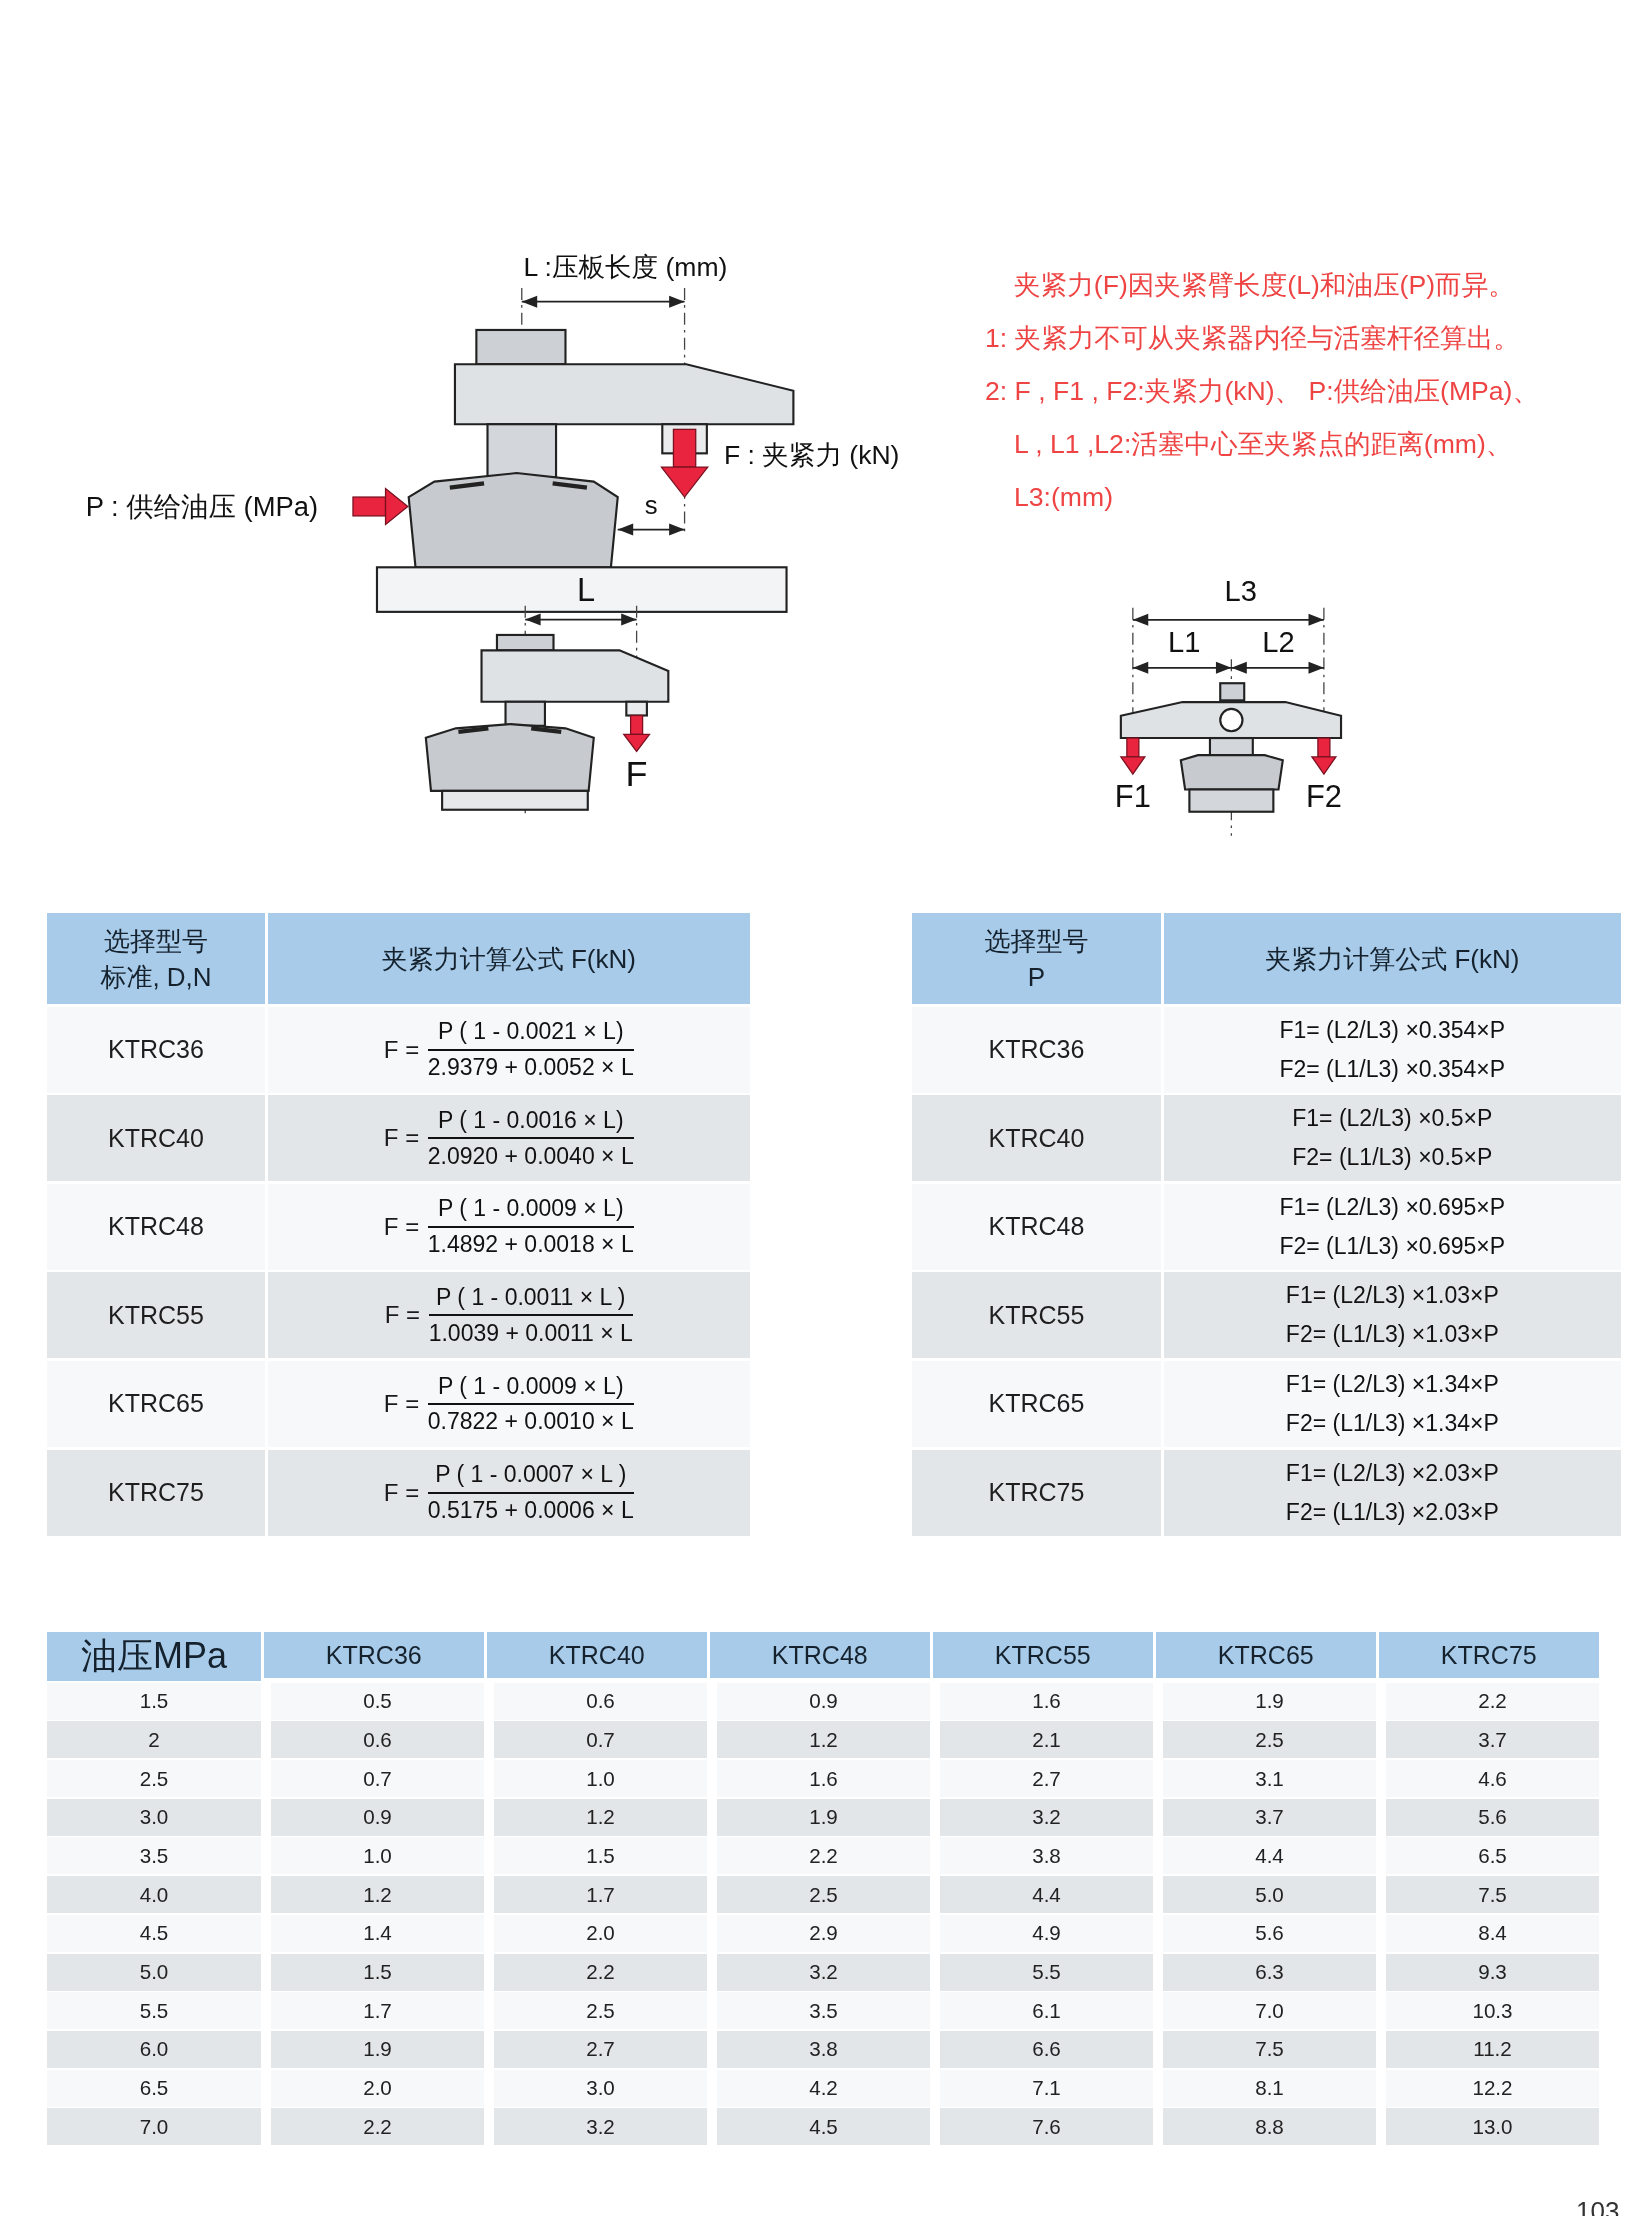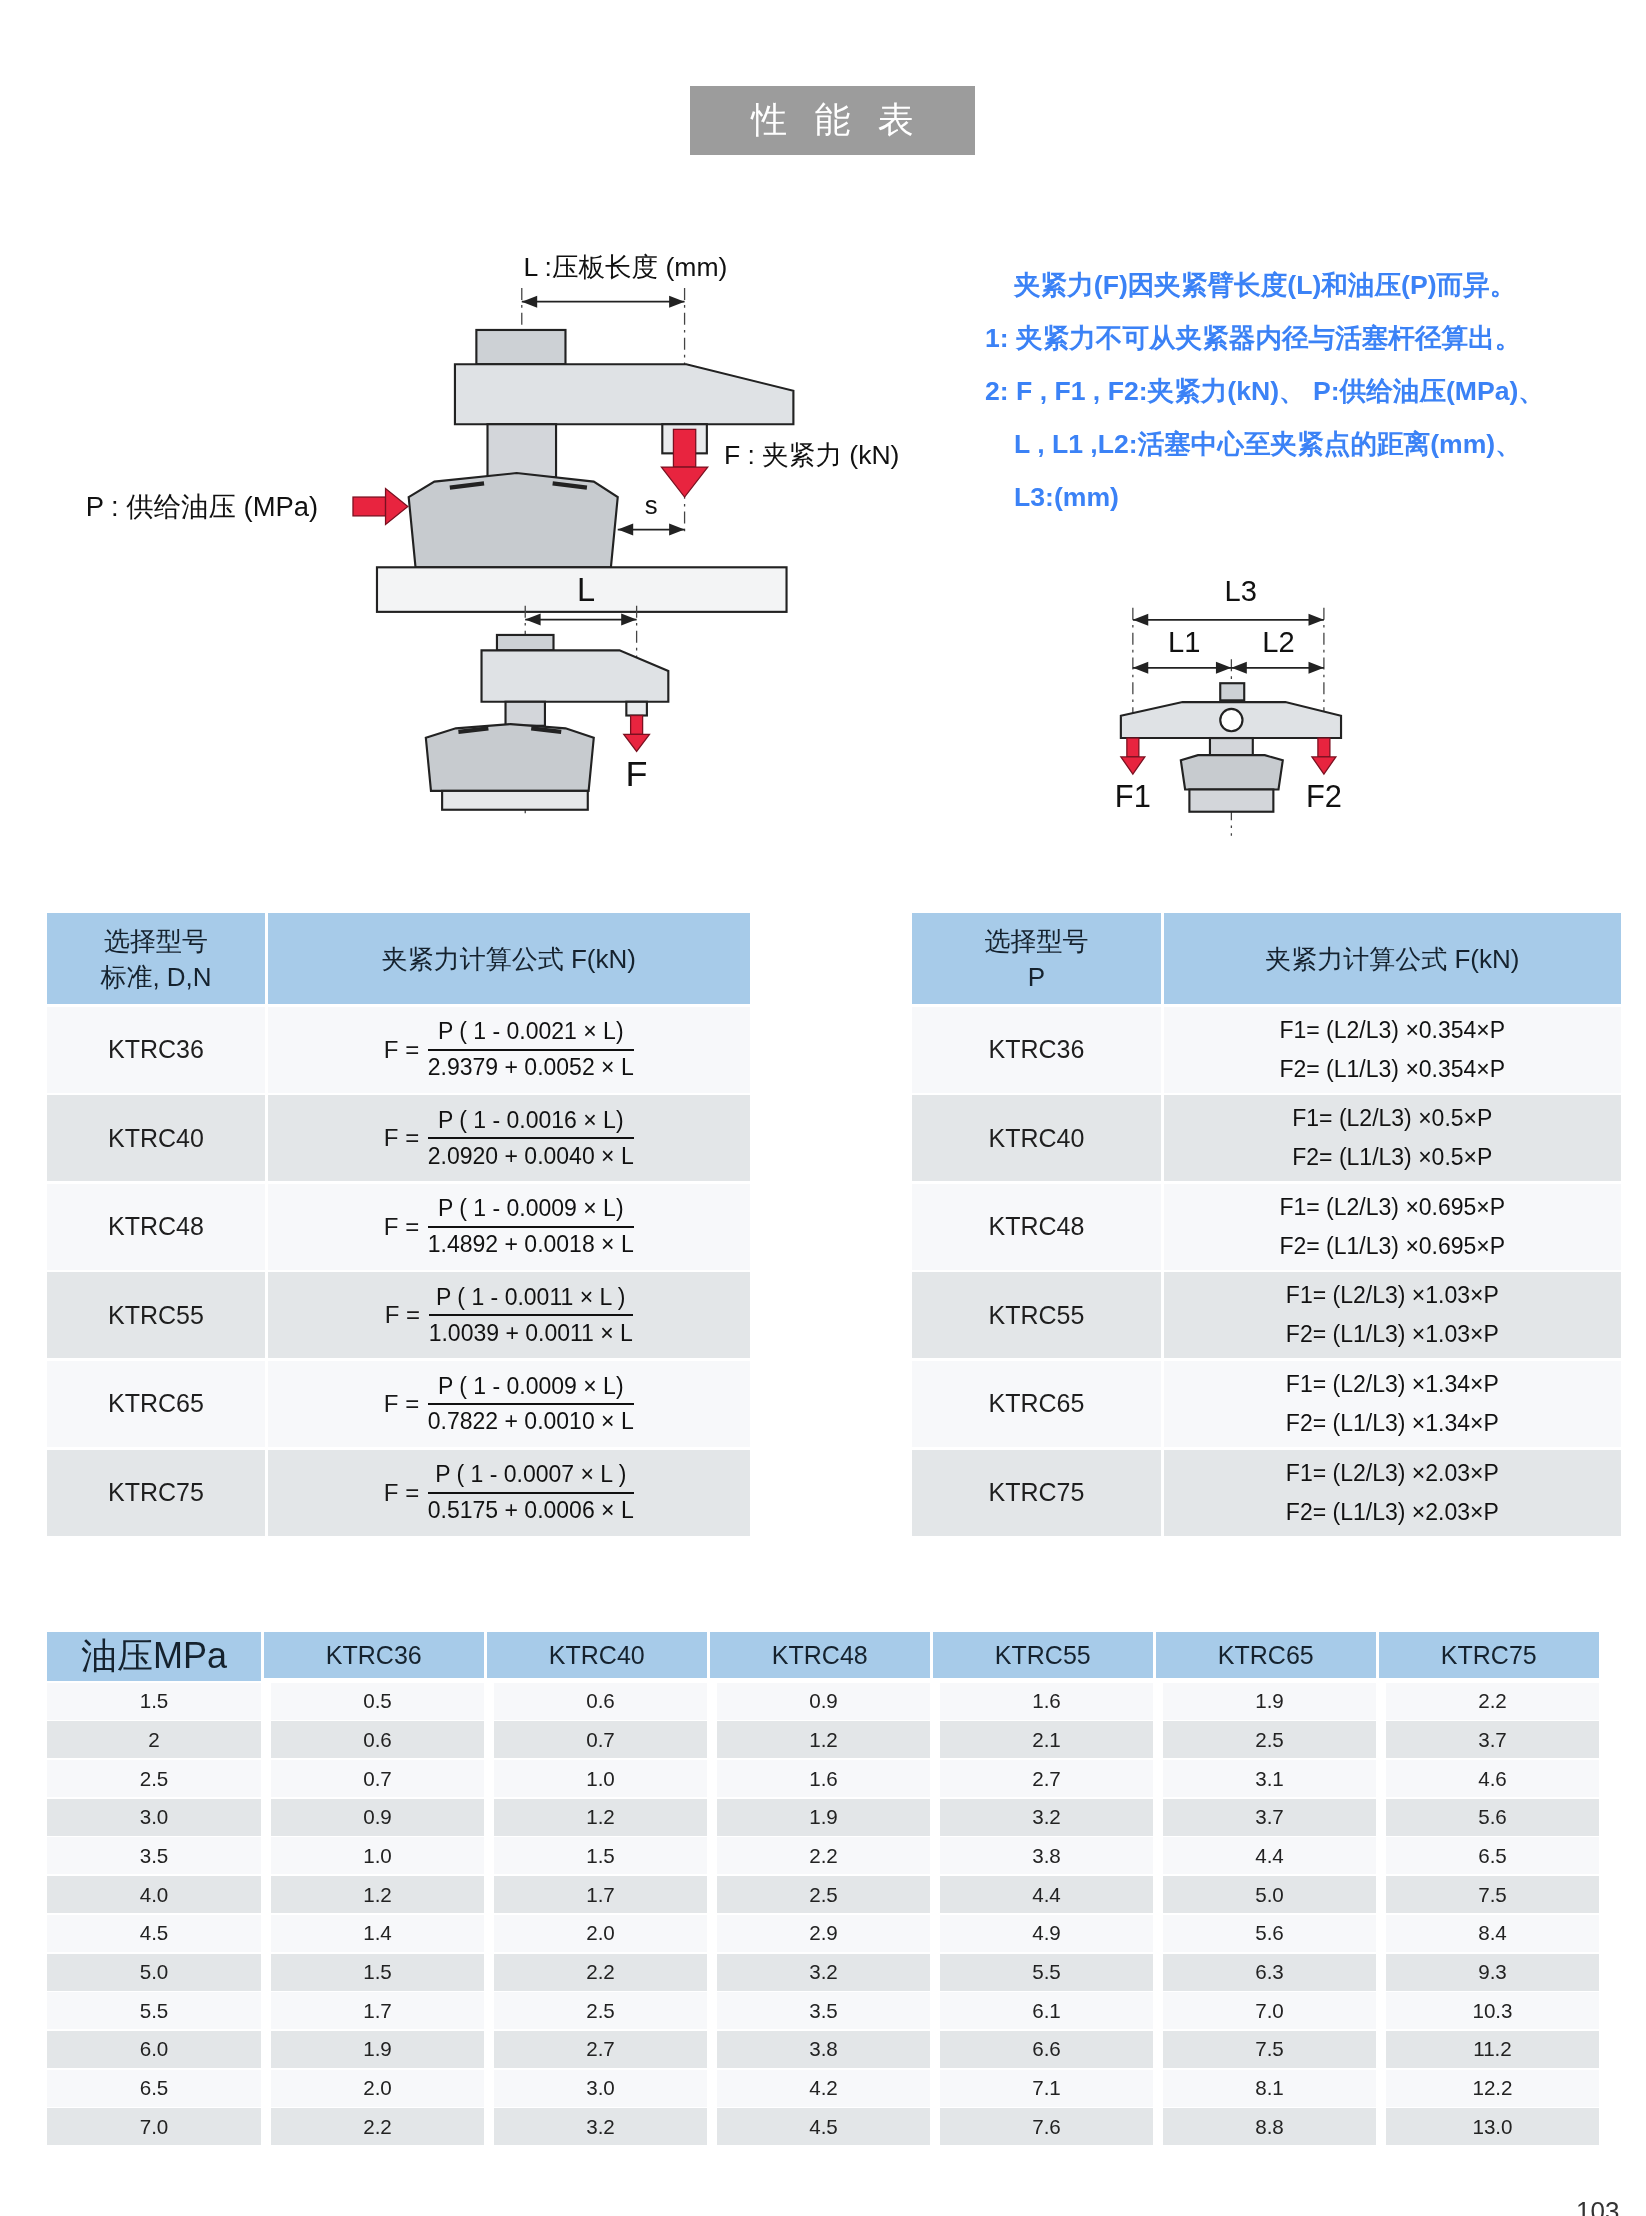--- a/index.html
+++ b/index.html
@@ -17,21 +17,21 @@
   }
   .svg-abs { position:absolute; }
   svg text { font-family:"Liberation Sans","DejaVu Sans",sans-serif; fill:#111; }
   .part { stroke:#222; stroke-width:2.5; }
   .dim  { stroke:#222; stroke-width:2; fill:none; }
   .cl   { stroke:#444; stroke-width:1.5; stroke-dasharray:14 6 3 6; fill:none; }
   .ah   { fill:#222; stroke:none; }
   .slot { stroke:#222; stroke-width:5; }
   .red  { fill:var(--red,#e8243f); stroke:#7a1020; stroke-width:1.5; }
 
-  .notes { position:absolute; left:985px; top:259px; width:654px; font-size:26.6px; line-height:53px; color:#3b82f6;font-weight:bold; }
+  .notes { position:absolute; left:985px; top:259px; width:654px; font-size:26.6px; line-height:53px; color:#ef4444; }
   .note-indent { padding-left:29px; }
 
   .ftable { position:absolute; }
   #ftable-left  { left:47px;   top:913px; width:703px; }
   #ftable-right { left:912px; top:913px; width:709px; }
   #ftable-left  .fhead, #ftable-left  .frow { grid-template-columns:218px 1fr; }
   #ftable-right .fhead, #ftable-right .frow { grid-template-columns:249px 1fr; }
   .fhead { display:grid; height:91px; margin-bottom:2.6px; column-gap:2.6px; }
   .fhead > div {
     background:var(--header-blue,#a7cbe9); color:#15222e;
@@ -69,23 +69,20 @@
   .prow.even > div { background:var(--row-light,#f7f8fa); }
   .prow.odd  > div { background:var(--row-dark,#e3e6e8); }
 
   .page-num { position:absolute; left:1576px; top:2196px; font-size:26px; color:#333; }
 </style>
 </head>
 <body>
 
 <div id="page">
 
-  <div class="title-box">
-    <span>性 能 表</span>
-  </div>
 
   <svg class="svg-abs" style="left:51px; top:240px;" width="909" height="377" viewBox="0 0 1060 440">
     <line class="cl" x1="549" y1="56" x2="549" y2="430"></line>
     <line class="cl" x1="739" y1="56" x2="739" y2="345"></line>
     <text x="670" y="42" text-anchor="middle" font-size="31">L :压板长度 (mm)</text>
     <line class="dim" x1="549" y1="72" x2="739" y2="72"></line>
     <polygon class="ah" points="549,72 567,65 567,79"></polygon>
     <polygon class="ah" points="739,72 721,65 721,79"></polygon>
     <rect class="part" x="496" y="105" width="104" height="40" fill="#cdd1d5"></rect>
     <polygon class="part" points="471,145 741,145 866,176 866,215 471,215" fill="#dfe2e5"></polygon>

